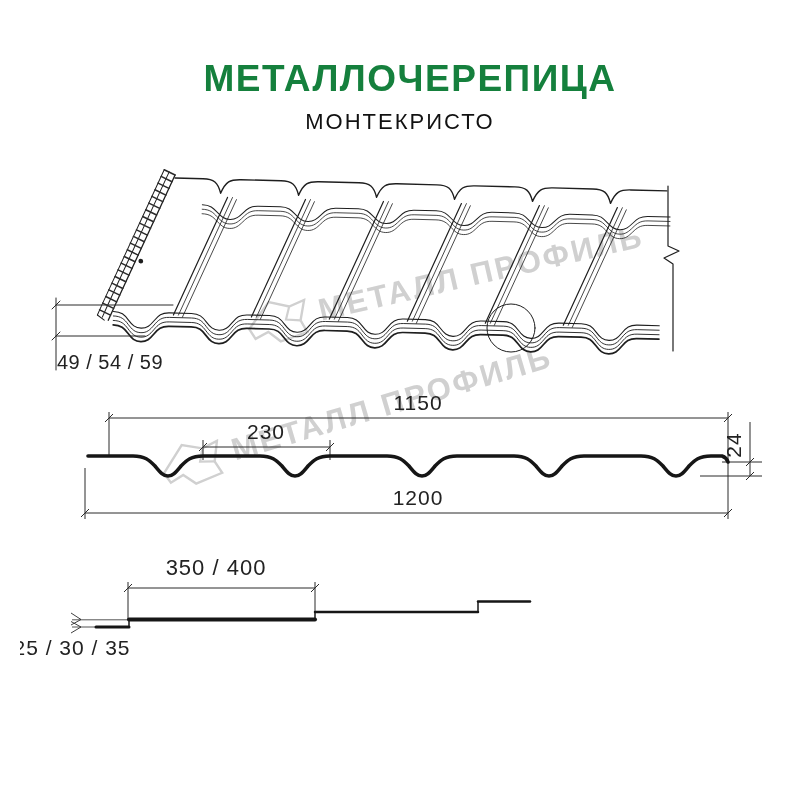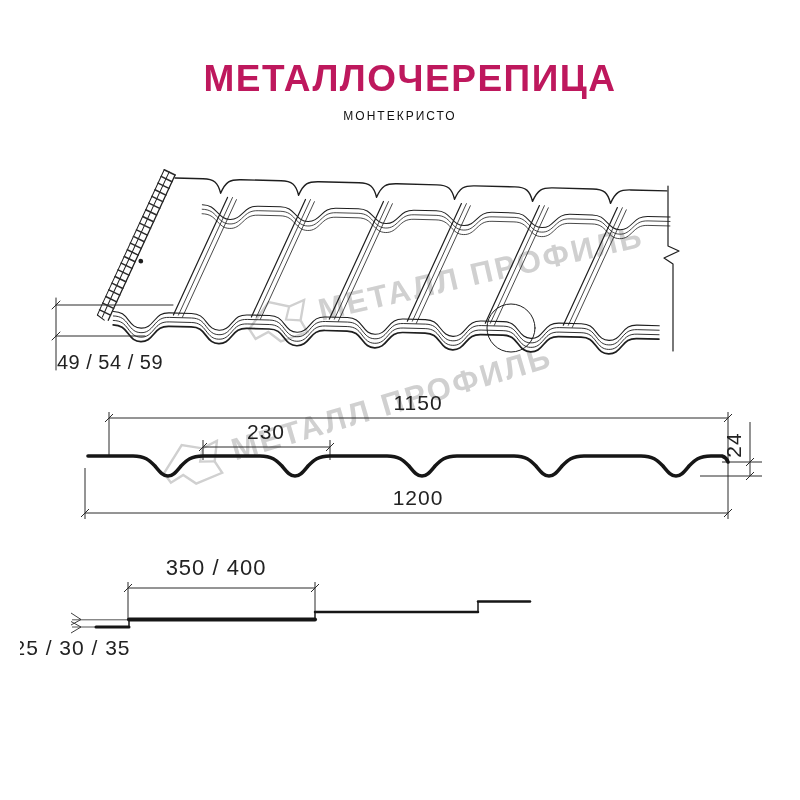--- a/index.html
+++ b/index.html
@@ -3,22 +3,22 @@
 <meta charset="utf-8">
 <style>
   * { margin:0; padding:0; box-sizing:border-box; }
   html,body { width:800px; height:800px; }
   body {
     position:relative; width:800px; height:800px; background:#ffffff;
     font-family:"Liberation Sans","DejaVu Sans",sans-serif; color:#1c1c1c;
     overflow:hidden;
   }
   .header { position:absolute; top:58px; left:0; width:800px; text-align:center; z-index:3; }
-  .title { font-size:37px; font-weight:700; letter-spacing:1.5px; color:#be185d;padding-left:20px; }
-  .subtitle { margin-top:9px; font-size:12px; font-weight:500; letter-spacing:2px; color:#111; }
+  .title { font-size:37px; font-weight:700; letter-spacing:1.5px; color:#15803d;padding-left:20px; }
+  .subtitle { margin-top:9px; font-size:22px; font-weight:500; letter-spacing:2px; color:#111; }
 
   .wm { position:absolute; display:flex; align-items:center; white-space:nowrap;
         color:#d0d0d0; z-index:1; pointer-events:none; }
   .wm-text { font-size:31px; font-weight:600; letter-spacing:2.5px; margin-left:10px; }
   .wm1 { left:252px; top:304px; transform:rotate(-13deg); transform-origin:0 100%; }
   .wm2 { left:168px; top:448px; transform:rotate(-16.5deg); transform-origin:0 100%; }
 
   .drawing { position:absolute; z-index:2; }
   #iso   { left:50px;  top:148px; }
   #cross { left:50px;  top:390px; }

